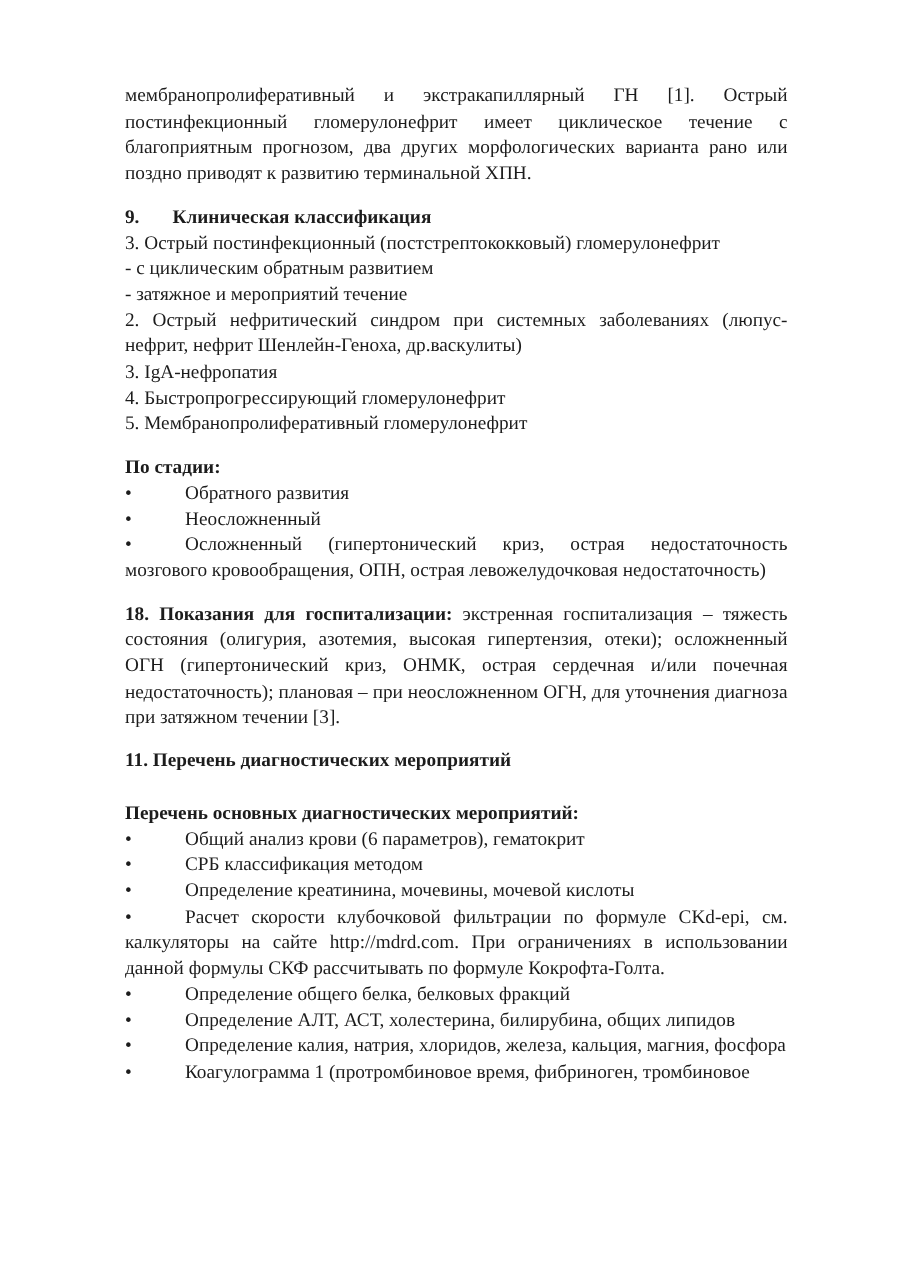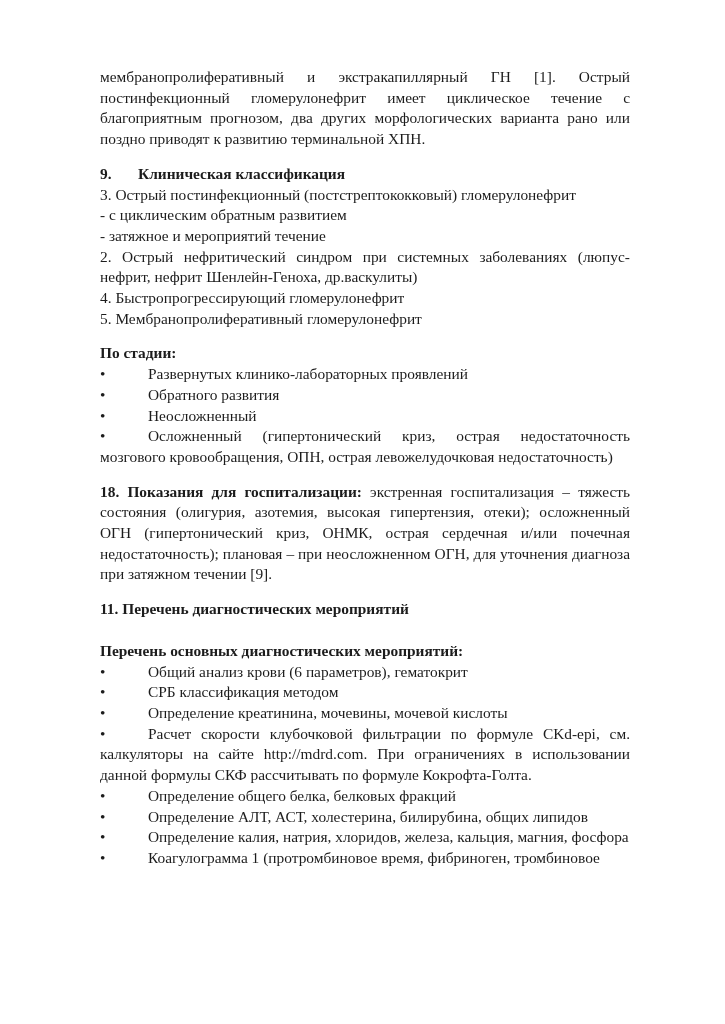--- a/index.html
+++ b/index.html
@@ -47,38 +47,38 @@
 
   <div class="gap-sm"></div>
 
   <p><span class="num">9.</span><span class="b-head">Клиническая классификация</span></p>
 
   <div>
     <p class="j">3. Острый постинфекционный (постстрептококковый) гломерулонефрит</p>
     <p class="j">- с циклическим обратным развитием</p>
     <p class="j">- затяжное и мероприятий течение</p>
     <p class="j">2. Острый нефритический синдром при системных заболеваниях (люпус-нефрит, нефрит Шенлейн-Геноха, др.васкулиты)</p>
+    <p class="j">3. IgA-нефропатия</p>
     <p class="j">4. Быстропрогрессирующий гломерулонефрит</p>
     <p class="j">5. Мембранопролиферативный гломерулонефрит</p>
   </div>
 
   <div class="gap-sm"></div>
 
   <p class="b-head">По стадии:</p>
 
   <div>
-    <p class="j"><span class="bullet">•</span><span>Развернутых клинико-лабораторных проявлений</span></p>
     <p class="j"><span class="bullet">•</span><span>Обратного развития</span></p>
     <p class="j"><span class="bullet">•</span><span>Неосложненный</span></p>
     <p class="j"><span class="bullet">•</span><span>Осложненный (гипертонический криз, острая недостаточность мозгового кровообращения, ОПН, острая левожелудочковая недостаточность)</span></p>
   </div>
 
   <div class="gap-sm"></div>
 
-  <p class="j"><span class="b-head">18. Показания для госпитализации:</span><span> экстренная госпитализация – тяжесть состояния (олигурия, азотемия, высокая гипертензия, отеки); осложненный ОГН (гипертонический криз, ОНМК, острая сердечная и/или почечная недостаточность); плановая – при неосложненном ОГН, для уточнения диагноза при затяжном течении [9].</span></p>
+  <p class="j"><span class="b-head">18. Показания для госпитализации:</span><span> экстренная госпитализация – тяжесть состояния (олигурия, азотемия, высокая гипертензия, отеки); осложненный ОГН (гипертонический криз, ОНМК, острая сердечная и/или почечная недостаточность); плановая – при неосложненном ОГН, для уточнения диагноза при затяжном течении [3].</span></p>
 
   <div class="gap-sm"></div>
 
   <p class="b-head">11. Перечень диагностических мероприятий</p>
 
   <div class="gap-line"></div>
 
   <p class="b-head">Перечень основных диагностических мероприятий:</p>
 
   <div>

